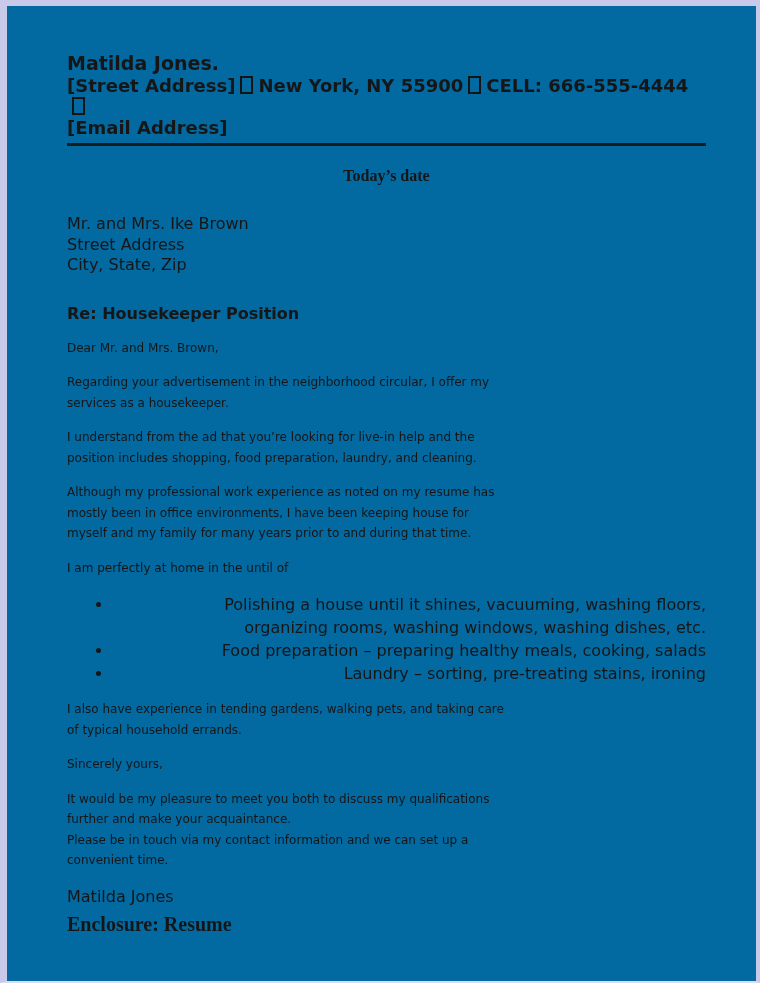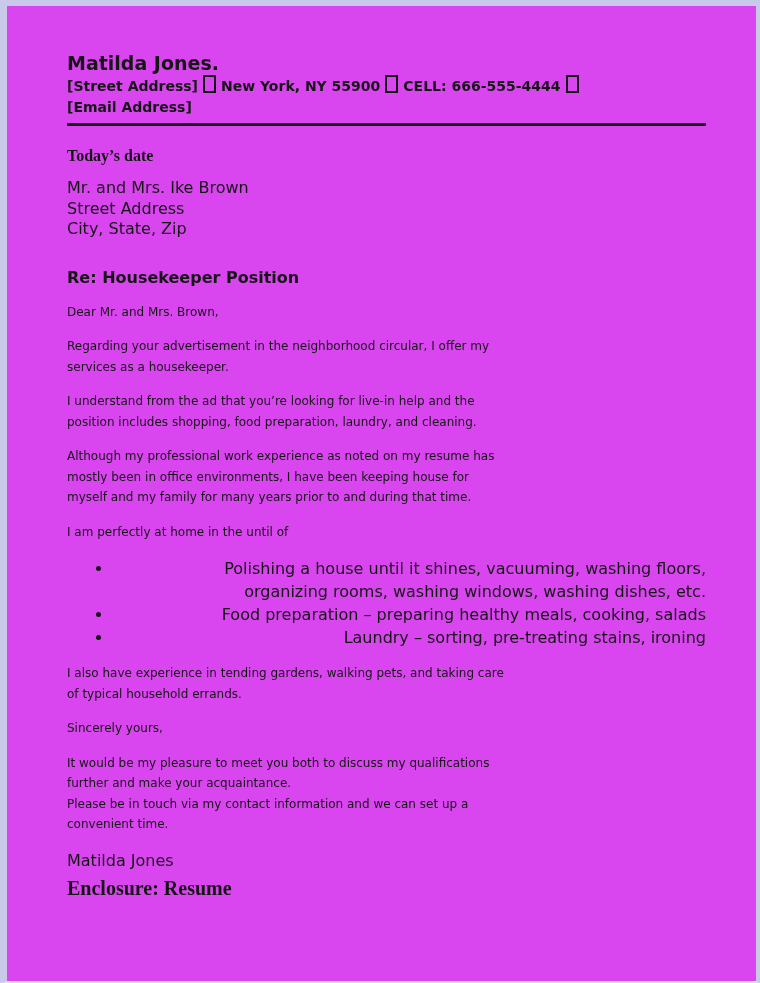--- a/index.html
+++ b/index.html
@@ -1,40 +1,40 @@
 <!DOCTYPE html>
 <html><head>
 <meta charset="utf-8">
 <style>
   html, body { margin: 0; padding: 0; background: #ffffff; }
   .page {
     position: relative;
     width: 760px;
     height: 983px;
     box-sizing: border-box;
-    background: #d946ef;
+    background: #0369a1;
     border-top: 6px solid #c9c9e9;
     border-left: 7px solid #c9c9e9;
     border-right: 4px solid #c9c9e9;
     border-bottom: 2px solid #dcdcee;
     overflow: hidden;
     font-family: "DejaVu Sans", sans-serif;
     color: #161616;
   }
   .content {
     padding: 46px 50px 0 60px;
   }
   .sender-name {
     font-size: 19px;
     font-weight: bold;
     line-height: 23px;
     margin: 0;
   }
   .sender-contact {
-    font-size: 14px;
+    font-size: 18px;
     font-weight: bold;
     line-height: 21px;
     margin: 0;
   }
   .tofu {
     display: inline-block;
     width: 9px;
     height: 14px;
     border: 2px solid #141414;
     vertical-align: -2px;
@@ -42,26 +42,26 @@
   }
   .header-rule {
     border: none;
     border-top: 3px solid #1b1b1b;
     margin: 5px 0 0 0;
   }
   .todays-date {
     font-family: "Liberation Serif", serif;
     font-size: 16px;
     font-weight: bold;
-    text-align: left;
+    text-align: center;
     margin: 20px 0 0 0;
     line-height: 20px;
   }
   .recipient {
-    margin-top: 12px;
+    margin-top: 28px;
     font-size: 16px;
     line-height: 20.5px;
     white-space: pre-line;
   }
   .re-line {
     font-size: 16px;
     font-weight: bold;
     margin: 27px 0 0 0;
     line-height: 21px;
   }

